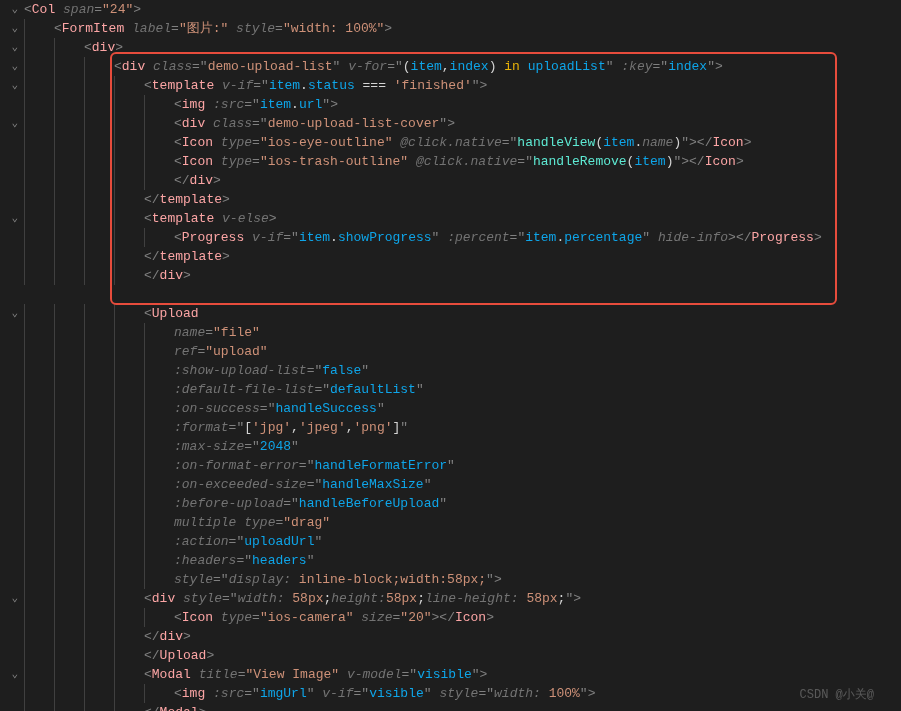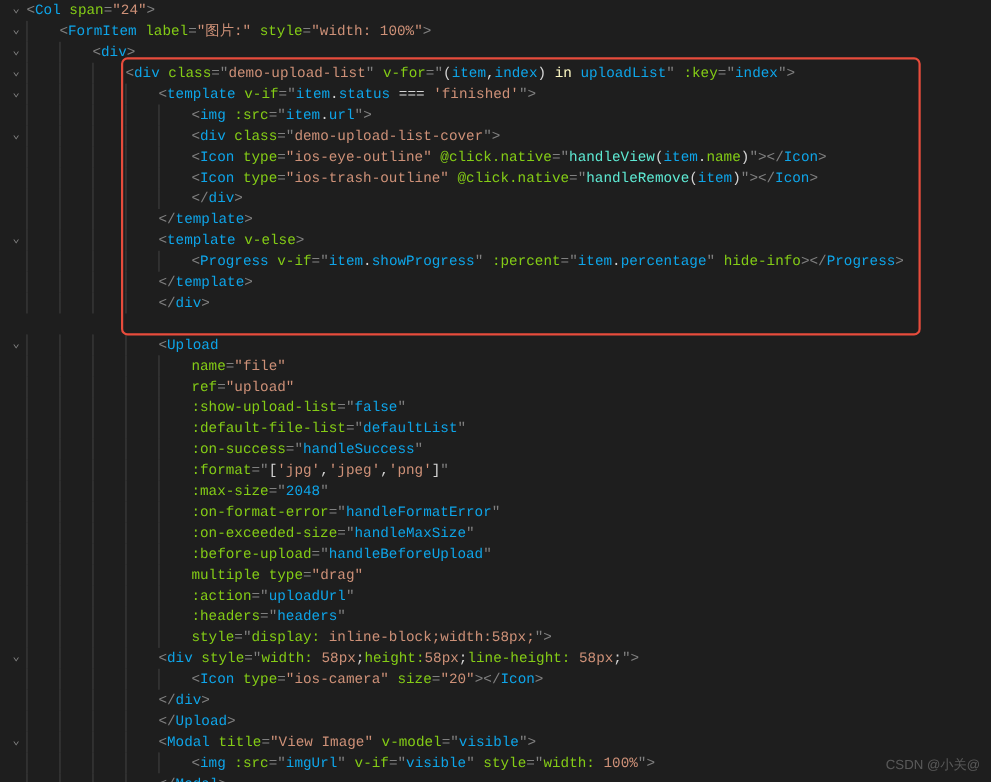--- a/index.html
+++ b/index.html
@@ -48,40 +48,40 @@
     border-radius: 6px;
     left: 110px;
     top: 52px;
     width: 723px;
     height: 249px;
     pointer-events: none;
     z-index: 10;
   }
   .watermark {
     position: absolute;
-    right: 10px;
+    right: 27px;
     bottom: 6px;
     color: rgba(200,200,200,0.35);
     font-size: 12px;
-    font-family: Liberation Sans, sans-serif;
+    font-family: Liberation Mono, monospace;
   }
   .guide {
     display: inline-block;
     width: 1px;
     height: 19px;
     vertical-align: top;
     margin-right: 28px;
     border-left: 1px solid #404040;
   }
   
   .p  { color: #808080; }  
-  .t  { color: #0ea5e9; }  
-  .a  { color: #84cc16; }  
+  .t  { color: #fca5a5; }  
+  .a  { color: #737373; font-style: italic; }  
   .s  { color: #ce9178; }  
-  .k  { color: #fef9c3; }  
+  .k  { color: #eab308; }  
   .y  { color: #5eead4; }  
   .v  { color: #0ea5e9; }  
   .o  { color: #d4d4d4; }
 </style>
 </head>
 <body>
 
 <div class="editor">
   <div class="gutter" id="gutter">
       <div class="gutter-line">

